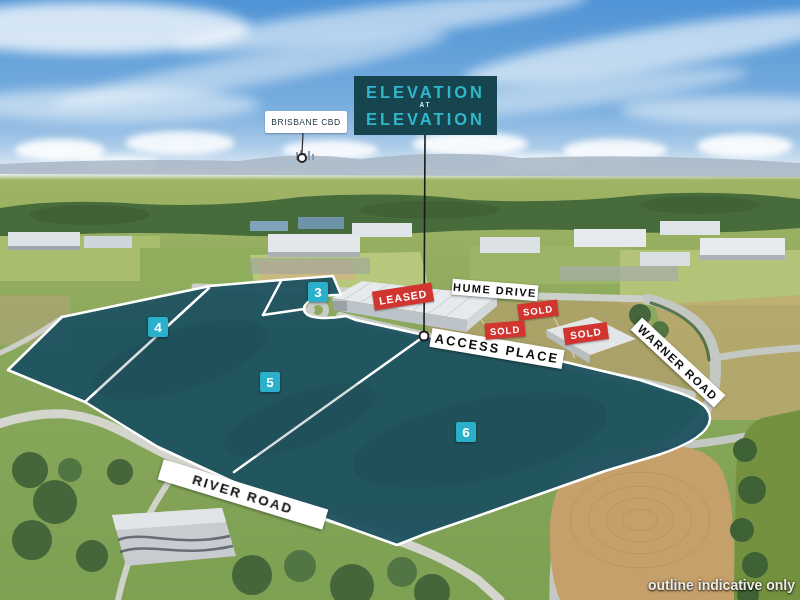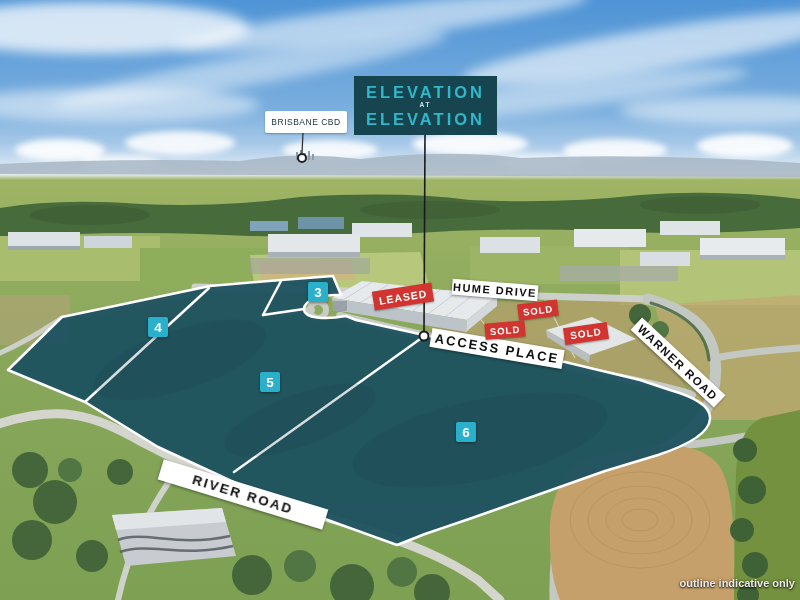--- a/index.html
+++ b/index.html
@@ -34,21 +34,21 @@
   }
   .sign .l1,.sign .l3{font-size:16.5px;font-weight:bold;letter-spacing:3px;}
   .sign .l2{font-size:6.5px;font-weight:bold;letter-spacing:2px;color:#c8e6ec;margin:2px 0;}
   .cbd{
     position:absolute;left:265px;top:111px;width:82px;height:22px;border-radius:2px;
     background:#fff;color:#16333d;font-size:8.5px;font-weight:normal;letter-spacing:.5px;
     display:flex;align-items:center;justify-content:center;box-shadow:0 1px 2px rgba(0,0,0,.3);
   }
   .disclaimer{
     position:absolute;left:640px;top:577px;width:155px;text-align:right;
-    color:#eceae6;font-size:11px;font-weight:bold;
+    color:#eceae6;font-size:14px;font-weight:bold;
     text-shadow:0 1px 2px rgba(0,0,0,.85),0 0 3px rgba(0,0,0,.5);
   }
   #lbl-hume{left:452px;top:282px;width:86px;height:16px;font-size:11px;letter-spacing:1.5px;transform:rotate(4.5deg);}
   #lbl-access{left:430px;top:339px;width:134px;height:19px;font-size:13px;letter-spacing:2px;transform:rotate(9.5deg);}
   #lbl-warner{left:621px;top:354px;width:114px;height:17px;font-size:11.5px;letter-spacing:1.5px;transform:rotate(43deg);}
   #lbl-river{left:157px;top:484px;width:172px;height:21px;font-size:13.5px;letter-spacing:2px;transform:rotate(17deg);}
   #badge-leased{left:373px;top:287px;width:60px;height:19px;font-size:10.5px;transform:rotate(-9deg);}
   #badge-sold-1{left:518px;top:302px;width:40px;height:16px;font-size:9.5px;transform:rotate(-7deg);}
   #badge-sold-2{left:485px;top:322px;width:40px;height:16px;font-size:9.5px;transform:rotate(-5deg);}
   #badge-sold-3{left:564px;top:325px;width:44px;height:17px;font-size:10px;transform:rotate(-8deg);}

